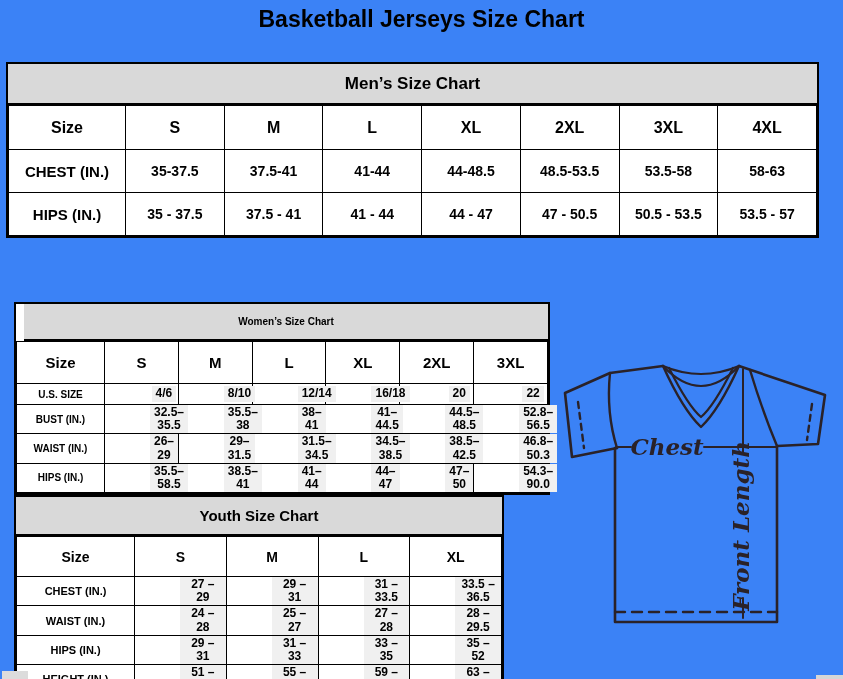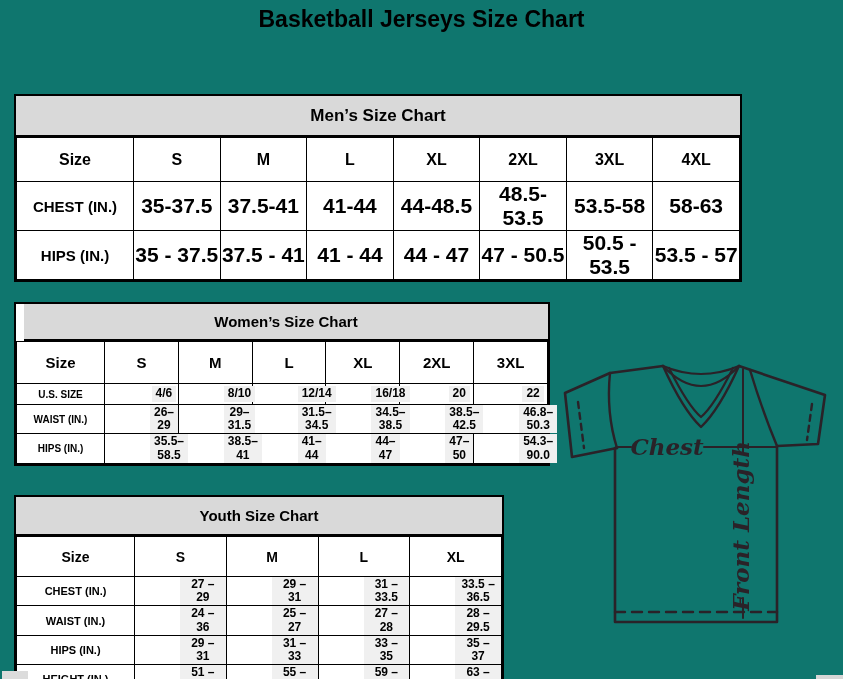--- a/index.html
+++ b/index.html
@@ -1,34 +1,34 @@
 <!DOCTYPE html>
 <html><head>
 <meta charset="utf-8">
 <style>
   html,body{margin:0;padding:0;background:#fff;}
-  .stage{position:relative;width:843px;height:679px;background:#0f766e;
+  .stage{position:relative;width:843px;height:679px;background:#3b82f6;
          font-family:"Liberation Sans",sans-serif;color:#000;overflow:hidden;}
   .page-title{position:absolute;top:6px;left:0;width:100%;text-align:center;
               font-size:23px;font-weight:bold;letter-spacing:0px;}
   .tblwrap{position:absolute;border:2px solid #000;background:#fff;box-sizing:border-box;}
   .band{background:#d9d9d9;border-bottom:2px solid #000;display:flex;align-items:center;
         justify-content:center;font-weight:bold;}
   table{width:100%;border-collapse:collapse;table-layout:fixed;}
   th,td{border:1px solid #000;text-align:center;font-weight:bold;padding:0;color:#000;}
   
-  .men{left:14px;top:62px;width:728px;margin-top:32px;}
+  .men{left:6px;top:62px;width:813px;}
   .men .band{height:39px;font-size:17px;}
   .men col.c0{width:117px;}
   .men tr.hdr th{height:43px;font-size:16px;}
   .men tr.data th{height:42px;font-size:15px;}
-  .men tr.data td{font-size:21px;}
+  .men tr.data td{font-size:14px;}
   
   .women{left:14px;top:302px;width:536px;}
-  .women .band{height:35px;font-size:15px;margin-left:8px;}
+  .women .band{height:35px;font-size:10px;margin-left:8px;}
   .women col.c0{width:88px;}
   .women tr.hdr th{height:41px;font-size:15px;}
   .women tr.data th{height:20px;font-size:10px;}
   .women tr.data td{height:20px;font-size:12px;}
   
   .youth{left:14px;top:495px;width:490px;}
   .youth .band{height:37px;font-size:15px;}
   .youth col.c0{width:118px;}
   .youth tr.hdr th{height:39px;font-size:14px;}
   .youth tr.data th{height:22px;font-size:11px;}
@@ -120,20 +120,29 @@
       <tr class="data">
         <th>U.S. SIZE</th>
         <td><span class="hl">4/6</span></td>
         <td><span class="hl">8/10</span></td>
         <td><span class="hl">12/14</span></td>
         <td><span class="hl">16/18</span></td>
         <td><span class="hl">20</span></td>
         <td><span class="hl">22</span></td>
       </tr>
       <tr class="data">
+        <th>BUST (IN.)</th>
+        <td><span class="hl">32.5–35.5</span></td>
+        <td><span class="hl">35.5–38</span></td>
+        <td><span class="hl">38–41</span></td>
+        <td><span class="hl">41–44.5</span></td>
+        <td><span class="hl">44.5–48.5</span></td>
+        <td><span class="hl">52.8–56.5</span></td>
+      </tr>
+      <tr class="data">
         <th>WAIST (IN.)</th>
         <td><span class="hl">26–29</span></td>
         <td><span class="hl">29–31.5</span></td>
         <td><span class="hl">31.5–34.5</span></td>
         <td><span class="hl">34.5–38.5</span></td>
         <td><span class="hl">38.5–42.5</span></td>
         <td><span class="hl">46.8–50.3</span></td>
       </tr>
       <tr class="data">
         <th>HIPS (IN.)</th>
@@ -168,31 +177,31 @@
       </tr>
       <tr class="data">
         <th>CHEST (IN.)</th>
         <td><span class="hl">27 – 29</span></td>
         <td><span class="hl">29 – 31</span></td>
         <td><span class="hl">31 – 33.5</span></td>
         <td><span class="hl">33.5 – 36.5</span></td>
       </tr>
       <tr class="data">
         <th>WAIST (IN.)</th>
-        <td><span class="hl">24 – 36</span></td>
+        <td><span class="hl">24 – 28</span></td>
         <td><span class="hl">25 – 27</span></td>
         <td><span class="hl">27 – 28</span></td>
         <td><span class="hl">28 – 29.5</span></td>
       </tr>
       <tr class="data">
         <th>HIPS (IN.)</th>
         <td><span class="hl">29 – 31</span></td>
         <td><span class="hl">31 – 33</span></td>
         <td><span class="hl">33 – 35</span></td>
-        <td><span class="hl">35 – 37</span></td>
+        <td><span class="hl">35 – 52</span></td>
       </tr>
       <tr class="data">
         <th>HEIGHT (IN.)</th>
         <td><span class="hl">51 – 55</span></td>
         <td><span class="hl">55 – 59</span></td>
         <td><span class="hl">59 – 63</span></td>
         <td><span class="hl">63 – 67</span></td>
       </tr>
     </tbody>
       </table>

